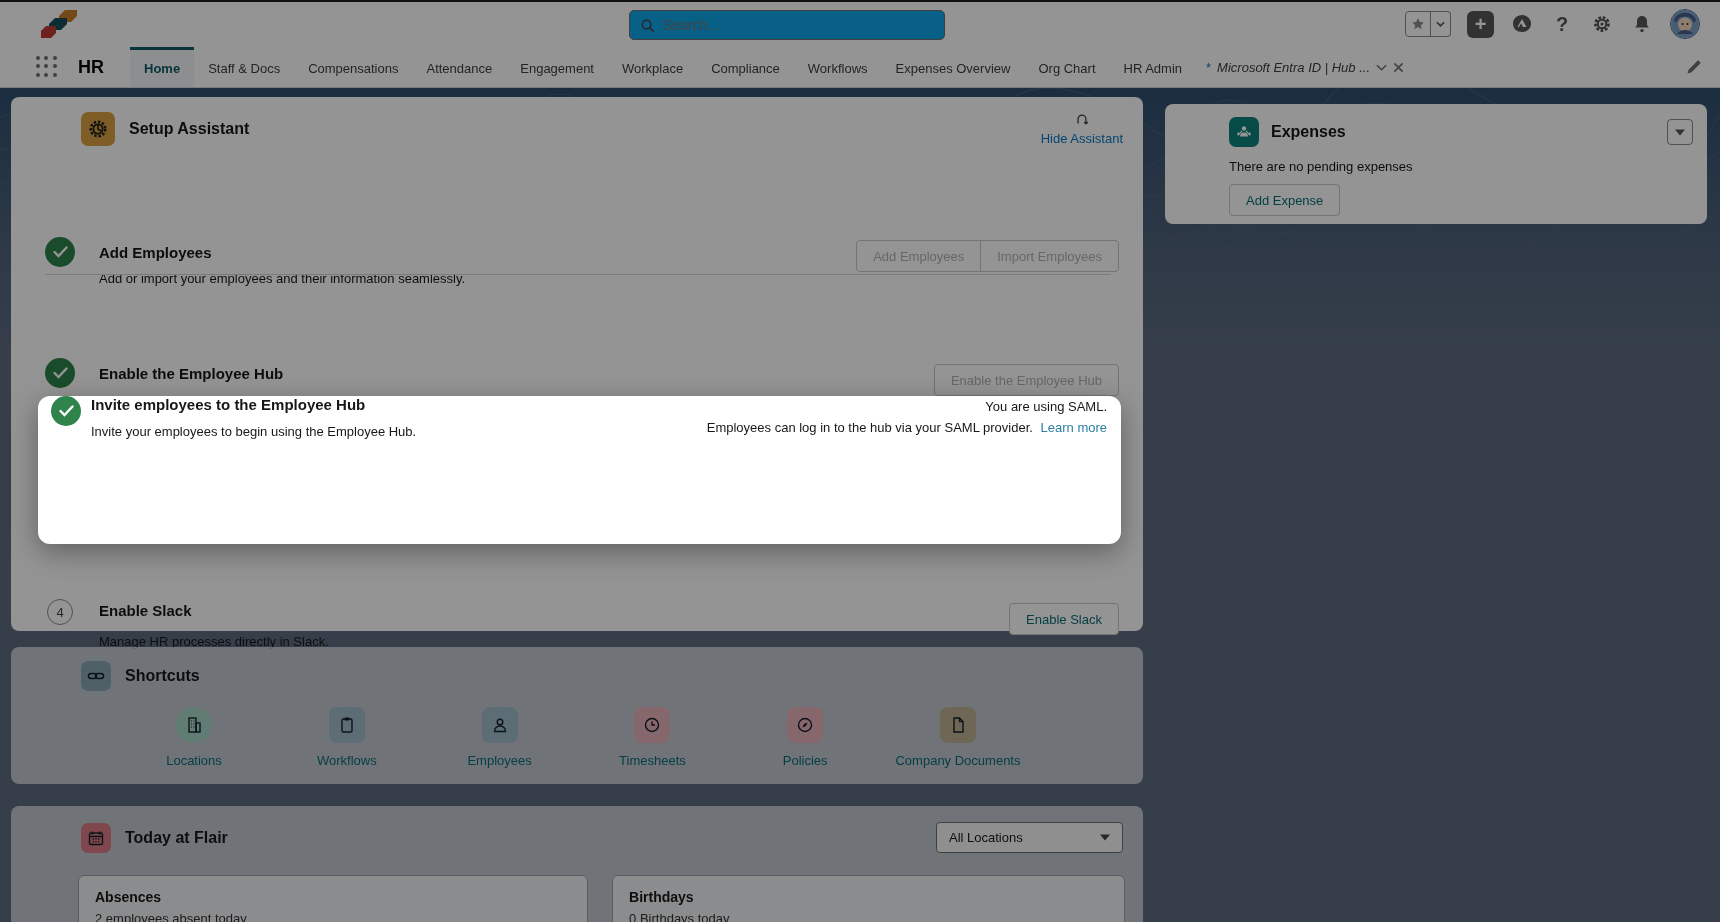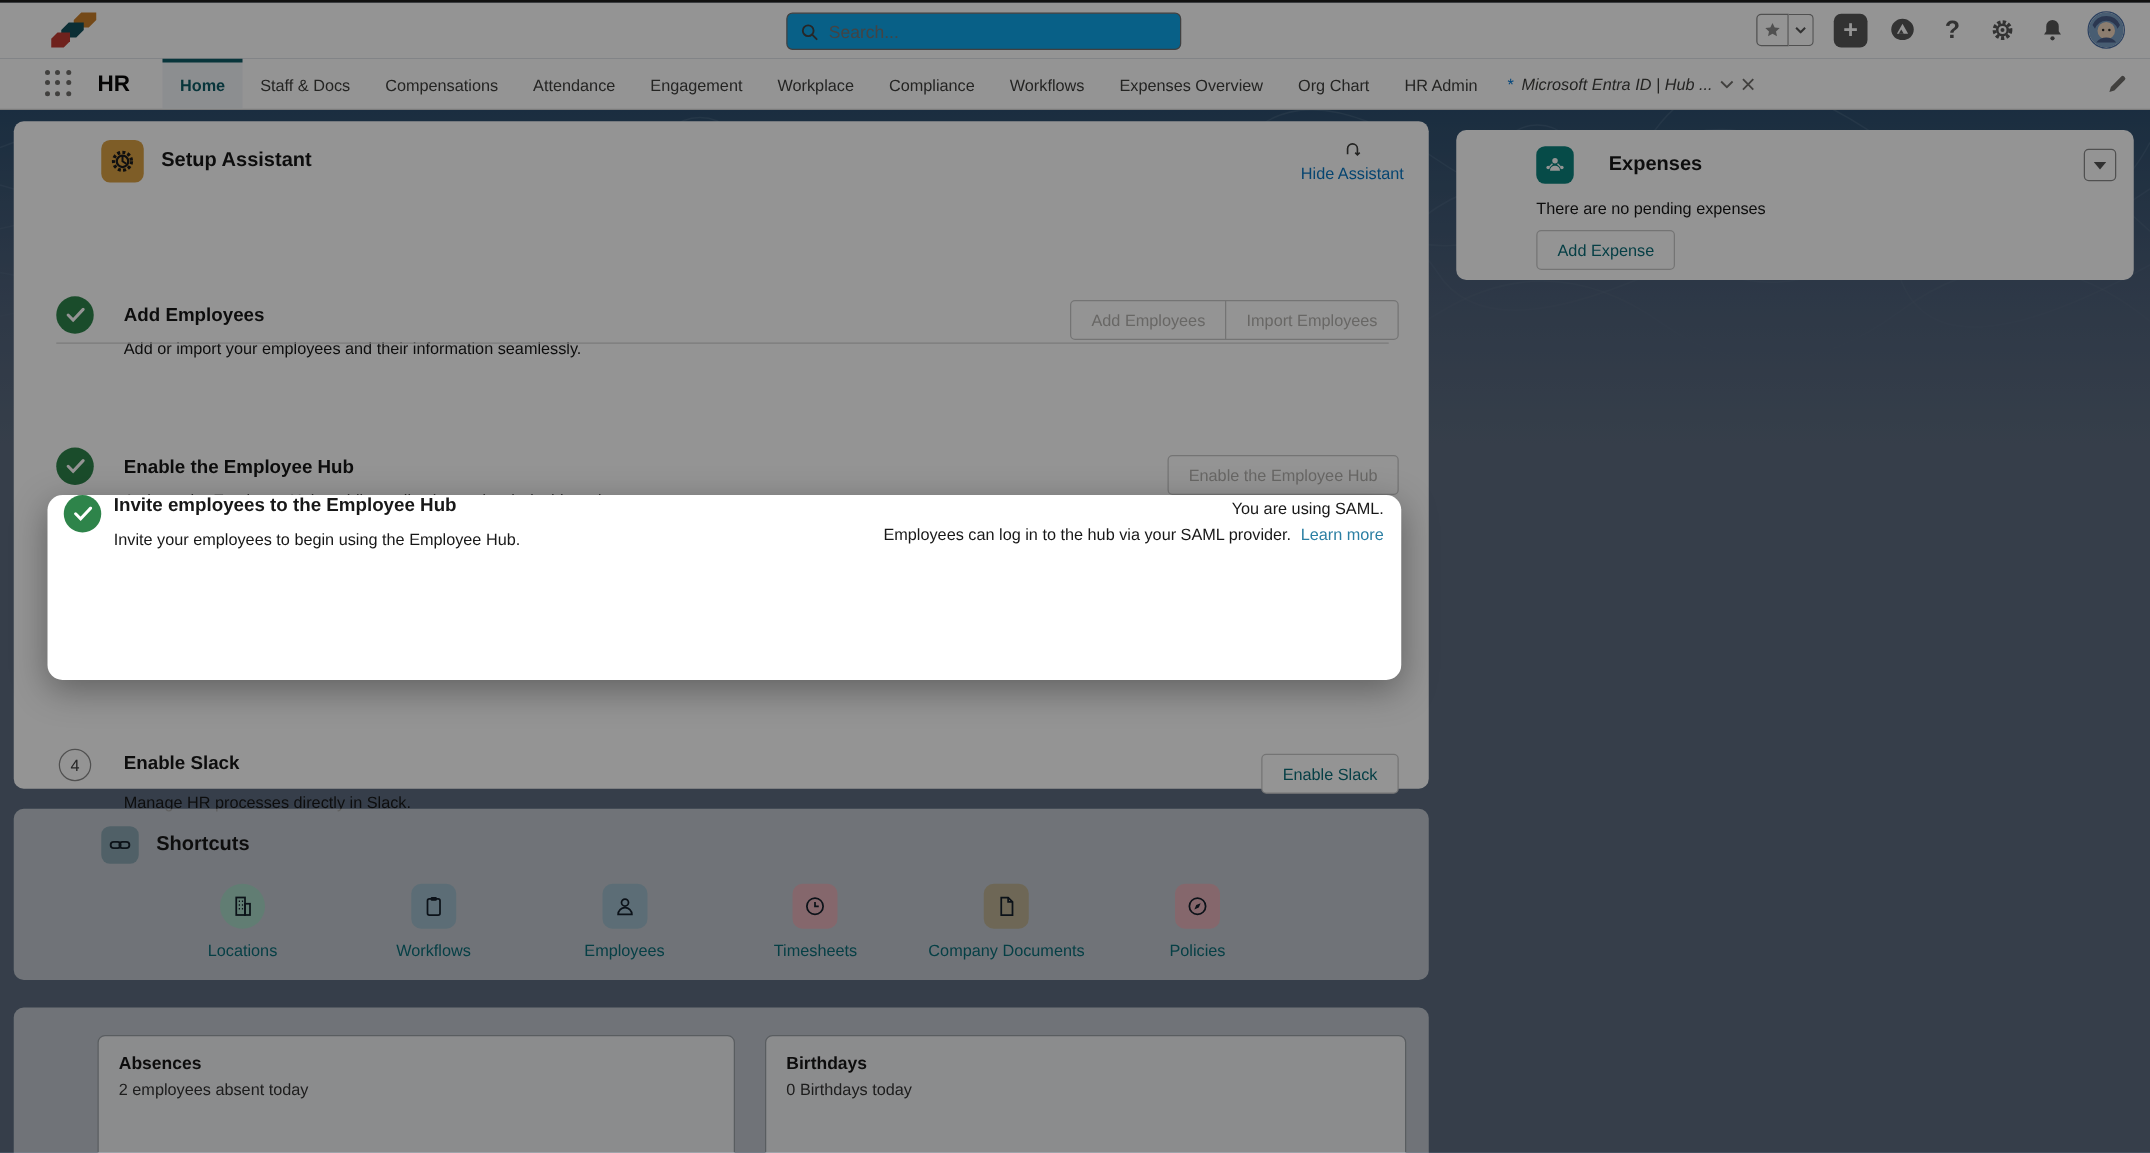--- a/index.html
+++ b/index.html
@@ -71,21 +71,21 @@
   .spotlight { position:absolute; left:38px; top:396px; width:1083px; height:148px; background:#fff; border-radius:12px; z-index:50; box-shadow:0 8px 28px rgba(0,0,0,.35); display:flex; align-items:flex-start; padding:0 14px 0 13px;}
   .spot-check { width:30px; height:30px; border-radius:50%; background:#2e844a; display:flex; align-items:center; justify-content:center; flex:0 0 auto;}
   .spot-texts { margin-left:10px; }
   .spot-title { font-size:15px; font-weight:bold; color:#181818; }
   .spot-desc { font-size:13px; color:#181818; margin-top:11px; }
   .spot-note { margin-left:auto; text-align:right; font-size:13px; color:#181818; line-height:21px;}
   .learn-link { color:#2b7fa3; cursor:pointer; margin-left:4px;}
 
   
   .expenses-card { left:1165px; top:16px; width:542px; height:120px; }
-  .exp-head { display:flex; align-items:center; padding:13px 14px 0 16px;gap:16px; }
+  .exp-head { display:flex; align-items:center; padding:13px 14px 0 16px; }
   .exp-caret { margin-left:auto; width:26px; height:26px; border:1px solid #8a8a8a; border-radius:4px; display:flex; align-items:center; justify-content:center; color:#555; background:#fff; cursor:pointer;}
   .exp-empty { font-size:13px; color:#181818; padding:12px 16px 0 16px; }
   .exp-btn { margin:10px 0 0 16px; }
 
   
   .shortcuts-card { left:11px; top:559px; width:1132px; height:137px; background:rgba(255,255,255,0.62); }
   .sc-items { display:flex; justify-content:space-between; padding:16px 110px 0 60px; }
   .sc-item { display:flex; flex-direction:column; align-items:center; width:150px; cursor:pointer;}
   .sc-tile { width:36px; height:36px; border-radius:8px; display:flex; align-items:center; justify-content:center; color:#15202b;}
   .sc-tile.round { border-radius:50%; }
@@ -356,41 +356,57 @@
       <div class="sc-item">
         <div class="sc-tile" style="background:#e6b2ba;">
           <svg width="18" height="18" viewBox="0 0 18 18">
             <circle cx="9" cy="9" r="6.5" fill="none" stroke="#15202b" stroke-width="1.4"></circle>
             <path d="M9 5.5 V9 H12" fill="none" stroke="#15202b" stroke-width="1.4"></path>
           </svg>
         </div>
         <div class="sc-label">Timesheets</div>
       </div>
       <div class="sc-item">
+        <div class="sc-tile" style="background:#e6b2ba;">
+          <svg width="18" height="18" viewBox="0 0 18 18">
+            <circle cx="9" cy="9" r="6.5" fill="none" stroke="#15202b" stroke-width="1.4"></circle>
+            <path d="M11.5 6.5 L10 10 L6.5 11.5 L8 8 Z" fill="#15202b"></path>
+          </svg>
+        </div>
+        <div class="sc-label">Policies</div>
+      </div>
+      <div class="sc-item">
         <div class="sc-tile" style="background:#bdb294;">
           <svg width="18" height="18" viewBox="0 0 18 18">
             <path d="M5 2 h5.5 L14 5.5 V16 H5 Z" fill="none" stroke="#15202b" stroke-width="1.4"></path>
             <path d="M10.5 2 V5.5 H14" fill="none" stroke="#15202b" stroke-width="1.4"></path>
           </svg>
         </div>
         <div class="sc-label">Company Documents</div>
       </div>
-      <div class="sc-item">
-        <div class="sc-tile" style="background:#e6b2ba;">
-          <svg width="18" height="18" viewBox="0 0 18 18">
-            <circle cx="9" cy="9" r="6.5" fill="none" stroke="#15202b" stroke-width="1.4"></circle>
-            <path d="M11.5 6.5 L10 10 L6.5 11.5 L8 8 Z" fill="#15202b"></path>
-          </svg>
-        </div>
-        <div class="sc-label">Policies</div>
-      </div>
     </div>
   </section>
 
   <section class="card today-card">
+    <div class="card-head" style="padding-top:16px;">
+      <div class="tile tile-30" style="background:#dd7a86;">
+        <svg width="18" height="18" viewBox="0 0 18 18">
+          <rect x="2.5" y="4" width="13" height="11.5" rx="1.5" fill="none" stroke="#15202b" stroke-width="1.4"></rect>
+          <path d="M5.5 2.5 v3 M12.5 2.5 v3 M2.5 7.5 h13" stroke="#15202b" stroke-width="1.4"></path>
+          <path d="M5.5 10h1.4M8.3 10h1.4M11.1 10h1.4M5.5 12.6h1.4M8.3 12.6h1.4M11.1 12.6h1.4" stroke="#15202b" stroke-width="1.3"></path>
+        </svg>
+      </div>
+      <div class="card-title">Today at Flair</div>
+      <div class="loc-select">
+        <span>All Locations</span>
+        <svg class="caret" width="10" height="7" viewBox="0 0 10 6">
+            <path d="M0 0 L5 6 L10 0 Z" fill="#444"></path>
+          </svg>
+      </div>
+    </div>
     <div class="sub-cards">
       <div class="sub-card absences">
         <div class="sub-title">Absences</div>
         <div class="sub-sub">2 employees absent today</div>
       </div>
       <div class="sub-card birthdays">
         <div class="sub-title">Birthdays</div>
         <div class="sub-sub">0 Birthdays today</div>
       </div>
     </div>

